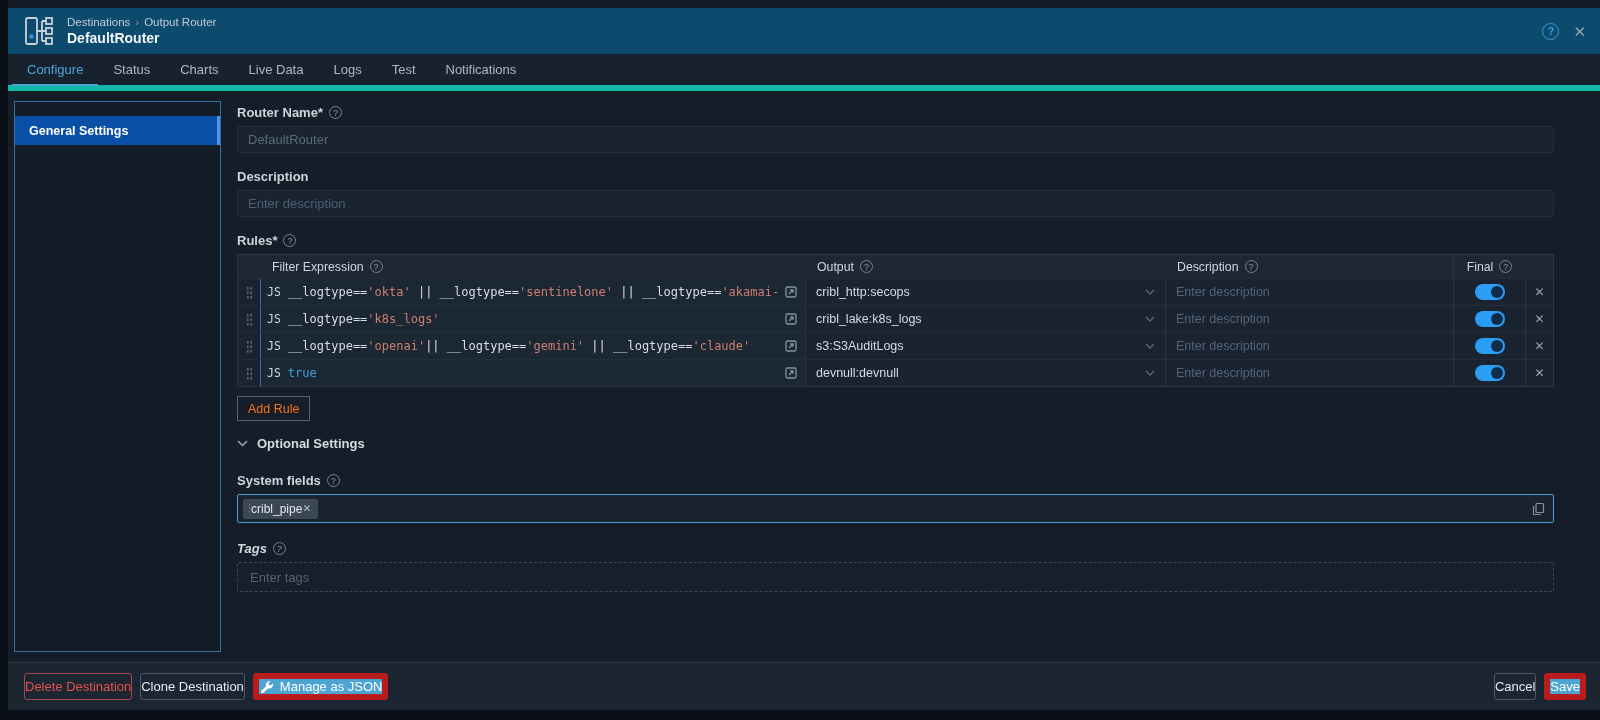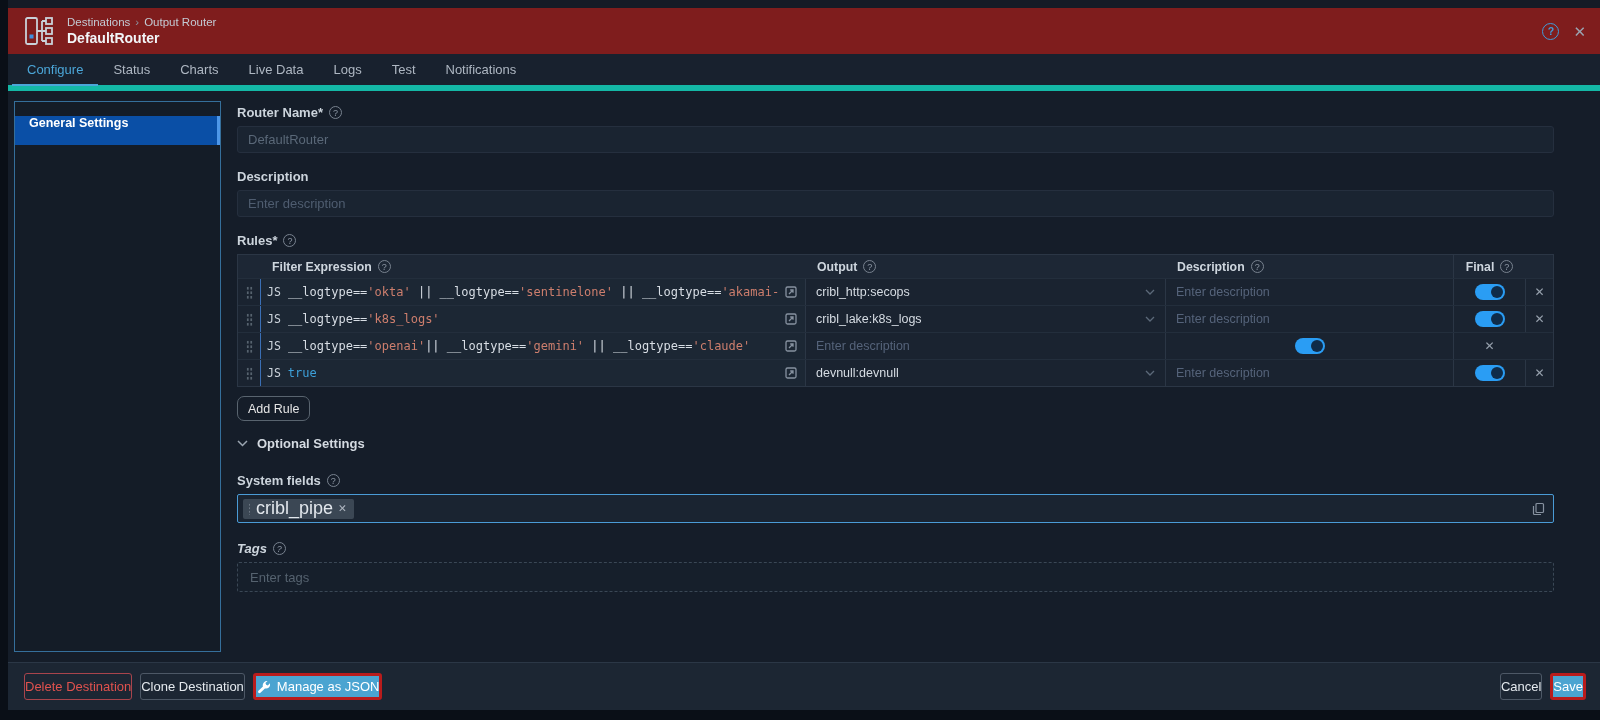--- a/index.html
+++ b/index.html
@@ -3,21 +3,21 @@
 <meta charset="utf-8">
 <style>
   * { margin:0; padding:0; box-sizing:border-box; }
   html,body { width:1600px; height:720px; overflow:hidden; }
   body { background:#0a0f17; font-family:"Liberation Sans", sans-serif; color:#d6dce3; position:relative; }
 
   .modal { position:absolute; left:8px; top:8px; right:0; bottom:10px;
            background:#151d29; display:flex; flex-direction:column; }
 
   
-  .mheader { height:46px; background:#7f1d1d; display:flex; align-items:center; padding:0 14px 0 16px; flex:none; }
+  .mheader { height:46px; background:#0c4a6e; display:flex; align-items:center; padding:0 14px 0 16px; flex:none; }
   .app-icon { width:30px; height:32px; margin-right:13px; flex:none; }
   .head-text { display:flex; flex-direction:column; justify-content:center; gap:2px; }
   .breadcrumb { font-size:11.5px; color:#c3cbd4; display:flex; gap:5px; align-items:center; }
   .breadcrumb .sep { color:#8b95a2; }
   .mtitle { font-size:14px; font-weight:bold; color:#f2f5f8; }
   .head-spacer { flex:1; }
   .help-big { width:17px; height:17px; border-radius:50%; border:1.5px solid #419cd9; color:#419cd9;
               display:inline-flex; align-items:center; justify-content:center; font-size:10.5px; font-weight:bold; margin-right:14px; cursor:pointer; }
   .help-big::after { content:"?"; }
   .x-icon { color:#9aa4b1; font-size:15px; cursor:pointer; line-height:1; }
@@ -25,39 +25,39 @@
 
   
   .tabbar { height:37px; background:#18212e; border-bottom:6px solid #14b8a6; display:flex; align-items:stretch; padding-left:4px; flex:none; }
   .tab { display:flex; align-items:center; padding:0 15px; font-size:13px; color:#aeb7c2; cursor:pointer; position:relative; }
   .tab.active { color:#4ba6d8; }
   .tab.active::after { content:""; position:absolute; left:0; right:0; bottom:-1px; height:2px; background:#4ba6d8; }
 
   
   .mbody { flex:1; display:flex; padding:10px 46px 10px 6px; min-height:0; }
   .panel { width:207px; flex:none; border:1px solid #356f9b; background:#141c27; }
-  .nav-item { margin-top:14px; height:29px; background:#0a4fa6; display:flex; position:relative; cursor:pointer; }
+  .nav-item { margin-top:14px; height:29px; background:#0a4fa6; display:flex; align-items:center; position:relative; cursor:pointer; }
   .nav-item .lbl { padding-left:14px; font-size:12.5px; font-weight:bold; color:#ffffff; }
   .nav-item .accent { position:absolute; right:0; top:0; bottom:0; width:3px; background:#4e97e8; }
 
   .form { flex:1; margin-left:16px; margin-top:4px; min-width:0; }
   .field-label { display:flex; align-items:center; gap:6px; font-size:13px; font-weight:bold; color:#ccd4dc; margin-bottom:6px; }
   .help { width:13px; height:13px; border-radius:50%; border:1px solid #78828f; color:#8d97a4;
           display:inline-flex; align-items:center; justify-content:center; font-size:9px; font-weight:normal; flex:none; }
   .help::after { content:"?"; }
   .txt-input { width:100%; height:27px; background:#1a2431; border:1px solid #252f3e; border-radius:3px;
                color:#d6dce3; font-size:13px; padding:0 10px; font-family:"Liberation Sans",sans-serif; }
   .txt-input::placeholder { color:#4f5d70; }
   .txt-input.disabled { color:#5a6878; }
   .mt16 { margin-top:16px; } .mt18 { margin-top:18px;font-style:italic; } .mt22 { margin-top:22px; }
 
   
   .rules-table { border:1px solid #2b3645; }
   .r-grid { display:grid; grid-template-columns:22px minmax(0,1fr) 360px 288px 72px 28px; align-items:stretch; }
-  .r-head { background:#1d2735; height:23px; font-size:12.3px; font-weight:bold; color:#ced6de; }
+  .r-head { background:#1d2735; height:23px; font-size:12.3px; font-weight:normal; color:#ced6de; }
   .r-head > div { display:flex; align-items:center; gap:6px; padding-left:12px; }
   .r-head .c-final { justify-content:center; padding-left:0; }
   .r-row { height:27px; border-top:1px solid #232e3c; background:#1a2330; }
   .c-drag { display:flex; align-items:center; justify-content:center; cursor:grab; }
   .drag-dots { width:7px; height:13px;
      background-image:radial-gradient(circle, #57636f 1px, transparent 1.2px);
      background-size:3.5px 4.5px; }
   .c-expr { display:flex; align-items:center; background:#1c2734; border-left:1px solid #3a6fb5; min-width:0; }
   .js-badge { font-family:"DejaVu Sans Mono",monospace; font-size:11.5px; color:#cbd3db; padding:0 7px 0 6px; flex:none; }
   .expr-code { flex:1; font-family:"DejaVu Sans Mono",monospace; font-size:12px; white-space:nowrap; overflow:hidden; min-width:0; }
@@ -68,48 +68,48 @@
   .c-desc { border-left:1px solid #2b3645; display:flex; }
   .c-desc input { flex:1; background:transparent; border:none; outline:none; color:#d6dce3; font-size:12.5px; padding:0 10px; font-family:"Liberation Sans",sans-serif; }
   .c-desc input::placeholder { color:#55637a; }
   .c-final { border-left:1px solid #2b3645; display:flex; align-items:center; justify-content:center; }
   .toggle { width:30px; height:16px; border-radius:8px; background:#2a9df4; position:relative; cursor:pointer; }
   .toggle .knob { position:absolute; right:2px; top:2px; width:12px; height:12px; border-radius:50%; background:#0f2c4a; }
   .c-x { border-left:1px solid #2b3645; display:flex; align-items:center; justify-content:center; }
   .c-x .x-icon { font-size:12px; color:#98a2ae; }
 
   .add-rule { margin-top:9px; height:25px; padding:0 10px; background:transparent; border:1px solid #59646f;
-              border-radius:7px; color:#e5e5e5; font-size:12.5px; cursor:pointer; font-family:"Liberation Sans",sans-serif; }
+              border-radius:0; color:#f97316; font-size:12.5px; cursor:pointer; font-family:"Liberation Sans",sans-serif; }
 
   .opt-settings { margin-top:15px; display:flex; align-items:center; gap:9px; cursor:pointer; }
   .opt-settings .lbl { font-size:13px; font-weight:bold; color:#d4dae1; }
 
   
   .chips-box { width:100%; min-height:29px; background:#1a2431; border:1px solid #4a9bd6; border-radius:2px;
                display:flex; align-items:center; padding:0 8px 0 5px; }
-  .chip { display:flex; align-items:center; gap:5px; background:#3b4754; border-radius:2px; height:20px; padding:0 7px 0 5px;
-          font-size:18px; color:#e2e7ec; }
+  .chip { display:flex; align-items:center; background:#3b4754; border-radius:2px; height:20px; padding:0 7px 0 5px;
+          font-size:12px; color:#e2e7ec; }
   .chip-handle { width:3px; height:12px;
      background-image:radial-gradient(circle, #6b7682 0.8px, transparent 1px);
      background-size:3px 3.5px; }
   .chip .x-icon { font-size:10.5px; color:#aeb6c0; }
   .chips-spacer { flex:1; }
 
   .tags-input { width:100%; height:30px; background:#161f2b; border:1px dashed #3a4755; border-radius:2px;
                 color:#86efac; font-size:13px; padding:0 12px; font-family:"Liberation Sans",sans-serif; }
   .tags-input::placeholder { color:#55626f; }
 
   
   .mfooter { height:48px; flex:none; background:#1c2633; border-top:1px solid #2b3746;
              display:flex; align-items:center; padding:0 14px 0 16px; gap:8px; }
   .btn { height:27px; border-radius:3px; font-size:13px; padding:0 0; cursor:pointer; background:transparent;
          font-family:"Liberation Sans",sans-serif; display:inline-flex; align-items:center; gap:7px; }
   .btn-danger { border:1px solid #a8444c; color:#e0524e; }
   .btn-ghost { border:1px solid #4d5866; color:#e4e9ee; }
-  .btn-primary { border:3px solid #b91c1c; background:#4ba4d1; color:#ffffff; }
+  .btn-primary { border:6px solid #b91c1c; background:#4ba4d1; color:#ffffff; }
   .foot-spacer { flex:1; }
 
   .top-strip { position:absolute; left:0; top:0; right:0; height:8px; background:#151b26; }
   .left-strip { position:absolute; left:0; top:0; width:8px; bottom:0; background:#0a0f17; }
 </style>
 </head>
 <body>
 
 <div class="top-strip"></div>
 <div class="left-strip"></div>
@@ -269,20 +269,26 @@
     <div class="c-expr">
       <span class="js-badge">JS</span>
       <span class="expr-code"><span class="tok-c">__logtype==</span><span class="tok-s">'openai'</span><span class="tok-c">|| __logtype==</span><span class="tok-s">'gemini'</span><span class="tok-c"> || __logtype==</span><span class="tok-s">'claude'</span></span>
       <span class="expand-btn">
         <svg width="14" height="14" viewBox="0 0 14 14" fill="none" stroke="#8792a0" stroke-width="1.3">
           <rect x="2" y="2" width="10" height="10" rx="1.5"></rect>
           <path d="M5 9 L9 5 M6.2 5 H9 V7.8"></path>
         </svg>
       </span>
     </div>
+    <div class="c-out">
+      <span class="val">s3:S3AuditLogs</span>
+      <svg width="10" height="6" viewBox="0 0 10 6">
+        <polyline points="1,1 5,5 9,1" fill="none" stroke="#5c6979" stroke-width="1.3"></polyline>
+      </svg>
+    </div>
     <div class="c-desc">
       <input type="text" placeholder="Enter description" style="">
     </div>
     <div class="c-final">
       <span class="toggle">
                   <span class="knob"></span>
                 </span>
     </div>
     <div class="c-x">
       <span class="x-icon"></span>

